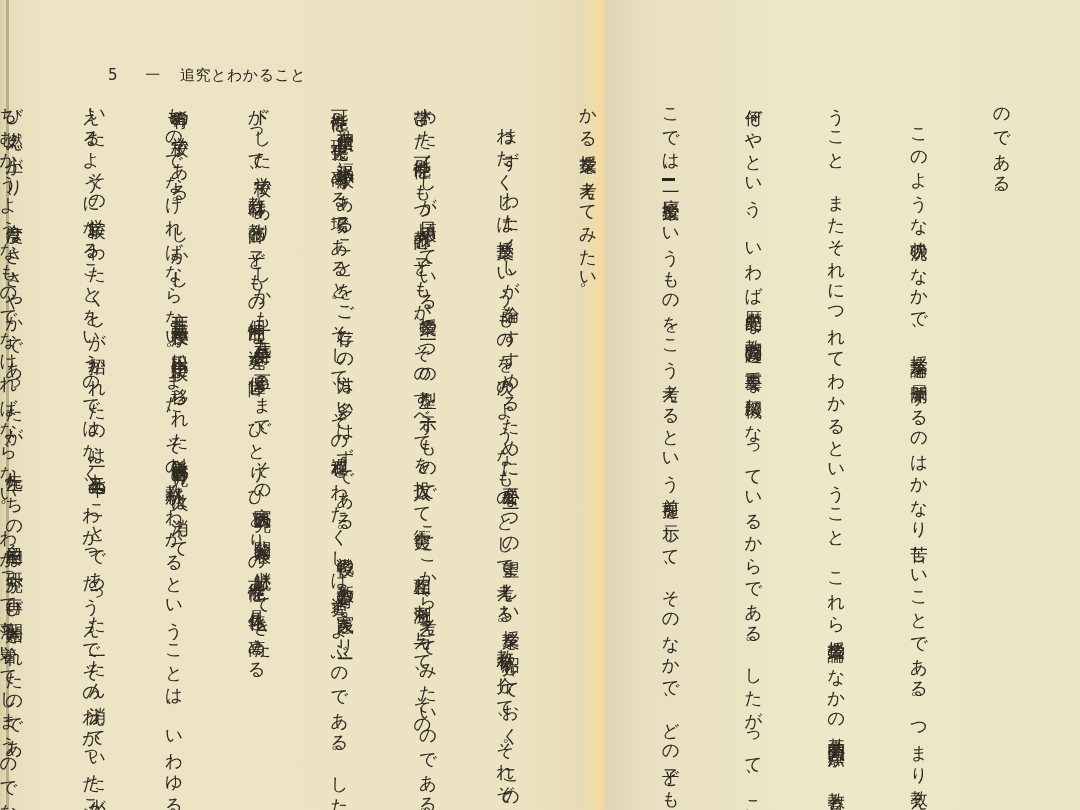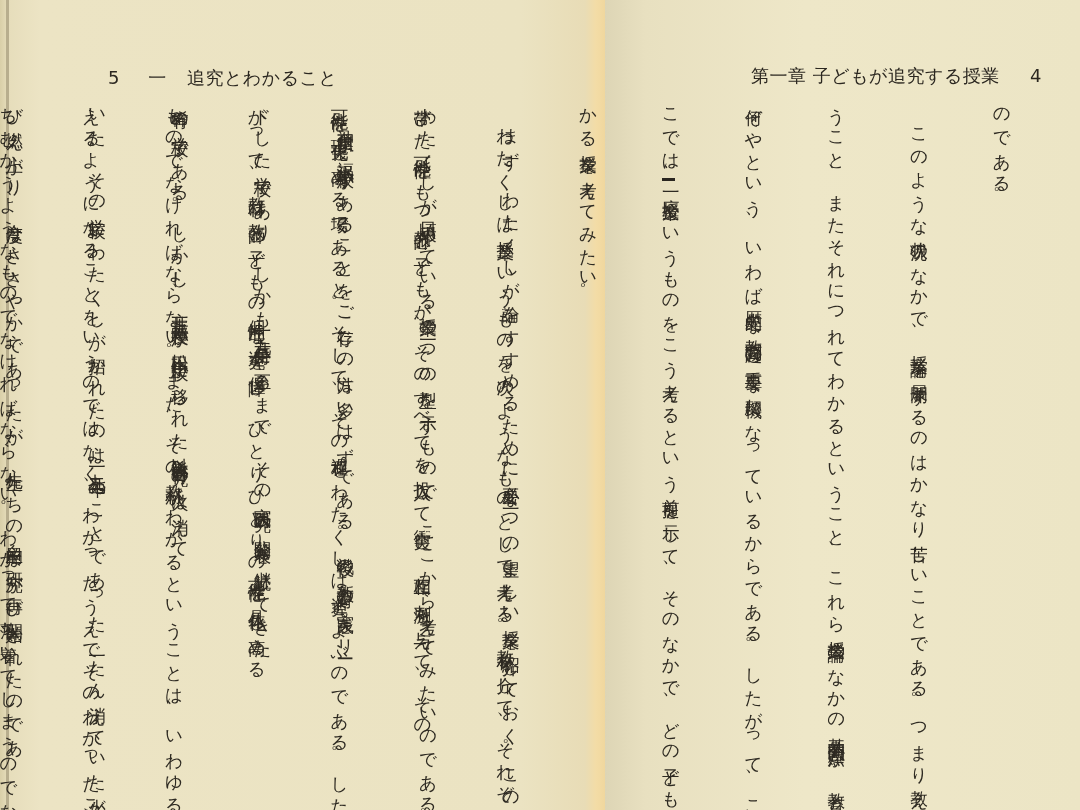--- a/index.html
+++ b/index.html
@@ -20,21 +20,21 @@
   }
   .page-left .edge {
     position: absolute; left: 6px; top: 0; bottom: 0; width: 3px;
     background: #b8ae8e;
   }
   .page-right {
     width: 475px;
     background: linear-gradient(to right, #ddd5b5 0px, #e8e0c0 40px, #eee7c8 200px, #ece5c5 475px);
   }
   .running-head {
-    position: absolute; top: 66px; font-size: 18px; color: #2b2720;
+    position: absolute; top: 66px; font-size: 15px; color: #2b2720;
     font-family: "DejaVu Sans", "Liberation Sans", sans-serif;
     white-space: nowrap; letter-spacing: 0.5px;
   }
   .rh-left { left: 108px; }
   .rh-left .num { margin-right: 22px; }
   .rh-left .dash { margin-right: 14px; }
   .rh-right { right: 38px; top: 64px; }
   .rh-right .num { margin-left: 24px; }
 
   .text-block {
@@ -85,25 +85,20 @@
       
 
       
       
       
       
     </div>
   </div>
 
   <div class="page page-right">
-    <div class="running-head rh-right">
-      <span>第一章</span>
-      <span>子どもが追究する授業</span>
-      <span class="num">4</span>
-    </div>
 
     <div class="text-block block-right">
       <span class="col">のである。</span>
       <span class="col indent">このような状況のなかで、授業論を展開するのはかなり苦しいことである。つまり教えるとい</span>
       <span class="col">うこと、またそれにつれてわかるということ、これら授業論のなかの基本的問題点が、教育とは</span>
       <span class="col">何ぞやという、いわば歴史的な教育問題の重要な契機になっているからである。したがって、こ</span>
       <span class="col">こでは、一応授業というものをこう考えるという前提を示して、そのなかで、どの子どもにもわ</span>
       <span class="col">かる授業を考えてみたい。</span>
       <span class="col indent">わたくしは授業というものを次のようなものとして考える。教材を介して、それぞれの特性を</span>
       <span class="col">帯びた可能性をもつ教師と子どもが、そのすべてを投入して衝突し、相互に刺激を与えて、その</span>

